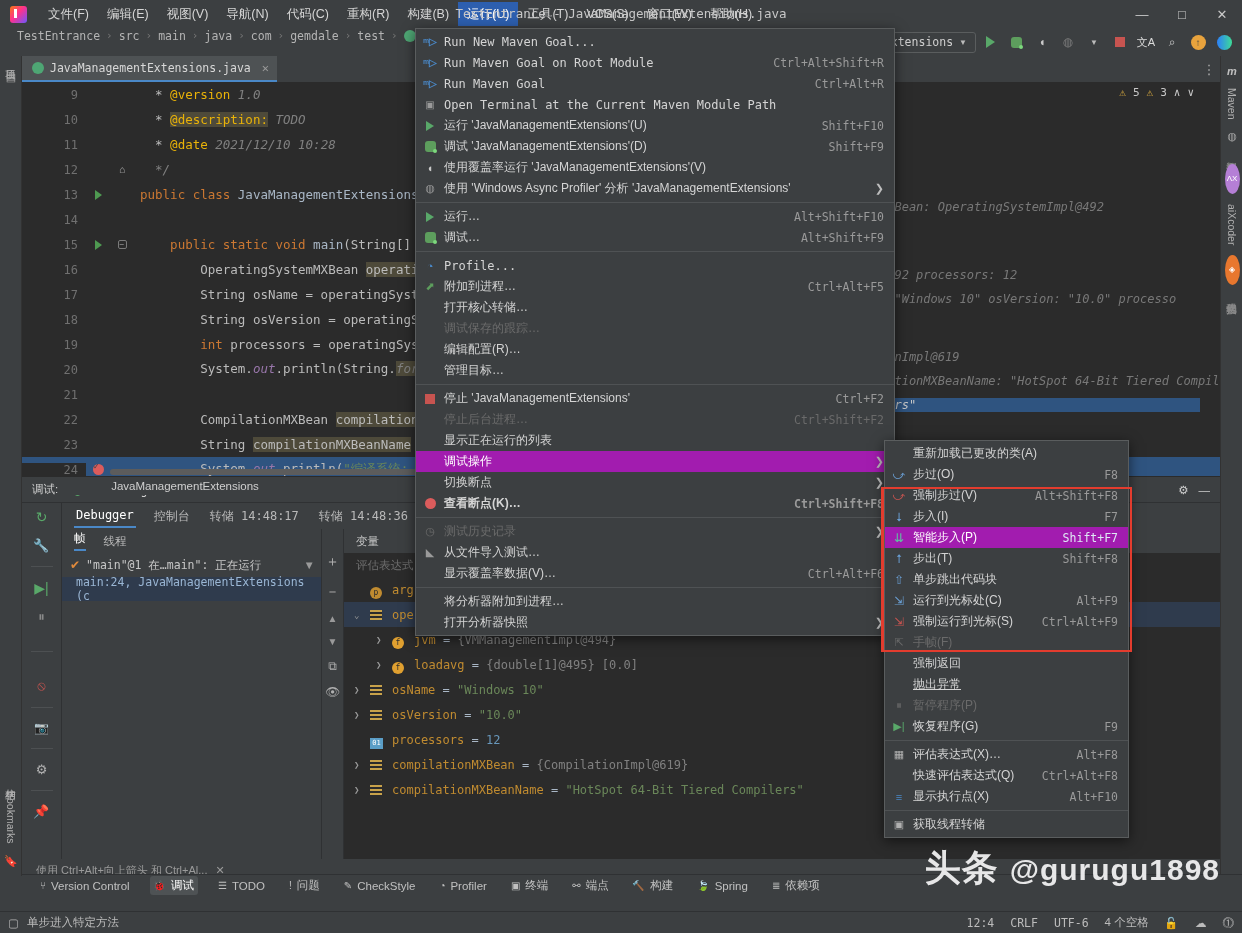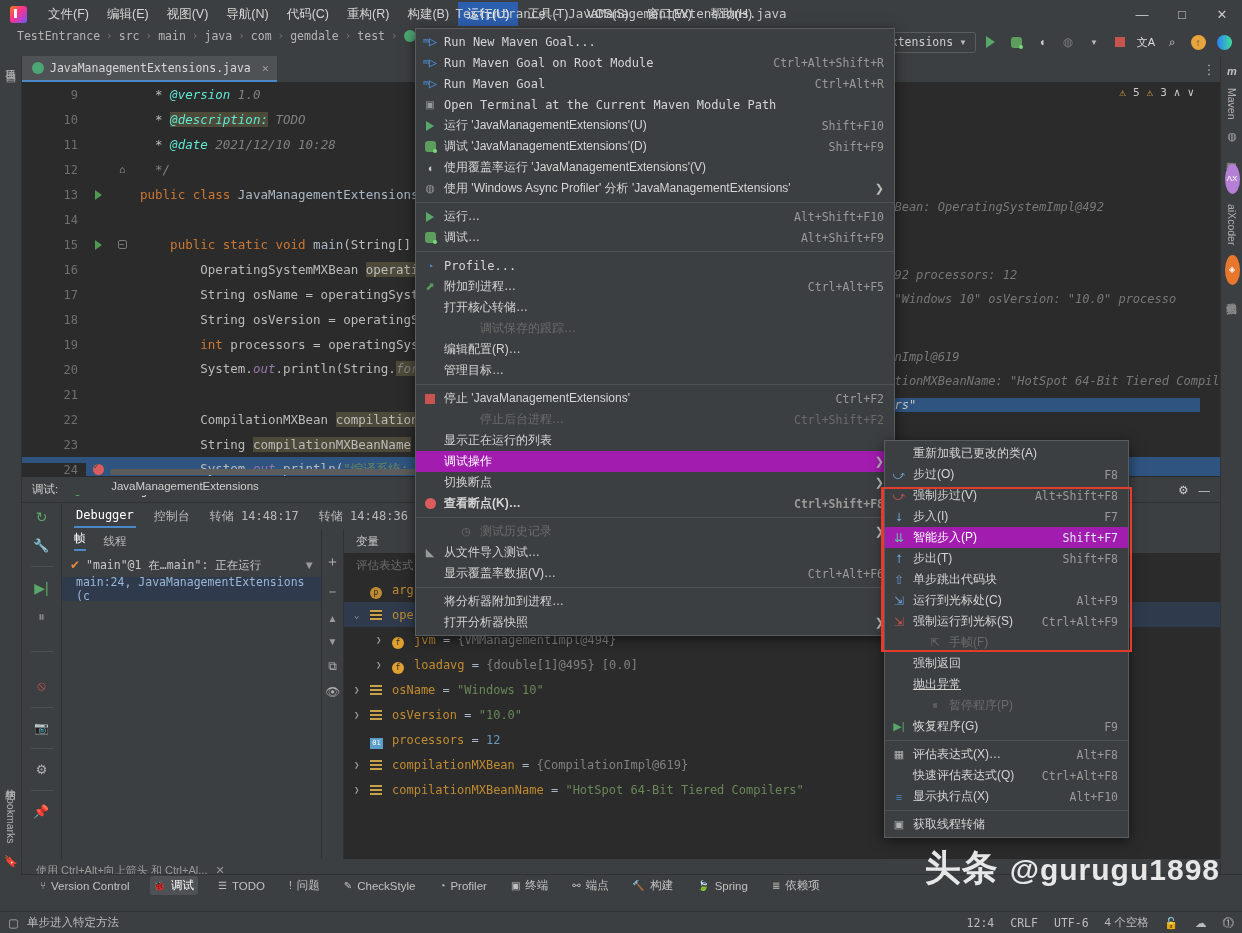--- a/index.html
+++ b/index.html
@@ -97,21 +97,21 @@
   .crow{height:25px;display:flex;align-items:center;font-size:12.5px;white-space:pre;}
   .gutter{width:64px;min-width:64px;text-align:right;padding-right:8px;color:#707070;font-size:12px;background:#2b2b2b;}
   .gmark{width:24px;min-width:24px;display:flex;align-items:center;justify-content:center;}
   .codetxt{flex:1;padding-left:6px;overflow:hidden;}
   .row-hl{background:#2f5480;}
   .bp{width:11px;height:11px;border-radius:50%;background:#db5c5c;position:relative;}
   .bp::after{content:"✓";position:absolute;left:1px;top:-3px;font-size:9px;color:#3c3f41;}
   .grn-tri{width:0;height:0;border-left:7px solid #4e9a51;border-top:5px solid transparent;border-bottom:5px solid transparent;}
   .fold{width:9px;height:9px;border:1px solid #7a7a7a;border-radius:2px;color:#9a9a9a;font-size:8px;line-height:7px;text-align:center;}
   .kw{color:#cc7832;} .str{color:#6a8759;}
-  .cmt{color:#808080;font-style:italic;} .tagc{color:#5eead4;font-style:italic;margin-top:41px;}
+  .cmt{color:#808080;font-style:italic;} .tagc{color:#eab308;margin-top:41px;}
   .fld{color:#9876aa;font-style:italic;} .id{color:#a9b7c6;} .hi{background:#4e4a3a;}
   .ghost{color:#6a6a6a;font-style:italic;}
   .hscroll{position:absolute;left:88px;bottom:1px;width:740px;height:6px;background:#5c5c5c;border-radius:3px;}
 
   
   .debugwin{position:absolute;left:22px;top:476px;width:1198px;height:400px;background:#3c3f41;border-top:1px solid #2b2b2b;}
   .dbg-head{height:26px;display:flex;align-items:center;padding-left:10px;gap:8px;font-size:11.5px;color:#cfcfcf;border-bottom:1px solid #2f3133;}
   .cfgchip{display:flex;align-items:center;gap:6px;}
   .cfgicon{width:13px;height:11px;border:1.6px solid #6aa0c8;border-radius:2px;position:relative;}
   .cfgicon::after{content:"";position:absolute;right:-2px;bottom:-2px;width:5px;height:5px;border-radius:50%;background:#59a869;}
@@ -163,21 +163,21 @@
     position:absolute;background:#3c3f41;border:1px solid #5a5d5e;
     box-shadow:0 3px 12px rgba(0,0,0,.55);z-index:50;padding:2px 0;
   }
   .mrow{height:21px;display:flex;align-items:center;font-size:12px;color:#d4d4d4;padding:0 10px 0 0;}
   .mrow .mic{width:28px;min-width:28px;display:flex;align-items:center;justify-content:center;}
   .mrow .mlbl{flex:1;white-space:nowrap;}
   .mrow .msc{color:#9a9a9a;font-size:11.5px;margin-left:22px;white-space:nowrap;}
   .mrow .marr{margin-left:14px;color:#bdbdbd;font-size:11px;}
   .mrow.sel{background:#a21caf;color:#fff;}
   .mrow.sel .msc{color:#dfe8f5;}
-  .mrow.dis,.mrow.dis .msc{color:#6a6a6a;padding-left:36px;}
+  .mrow.dis,.mrow.dis .msc{color:#6a6a6a;}
   .msep{height:1px;background:#4f5254;margin:3px 0;}
   .redbox{position:absolute;border:2px solid #e33c2e;pointer-events:none;z-index:60;}
   .ic-play{width:0;height:0;border-left:8px solid #59a869;border-top:5px solid transparent;border-bottom:5px solid transparent;}
   .ic-bug{width:11px;height:11px;border-radius:3px;background:#5d9e5d;position:relative;}
   .ic-bug::after{content:"";position:absolute;right:-1px;bottom:-1px;width:4px;height:4px;border-radius:50%;background:#7dd87d;}
   .ic-stop{width:10px;height:10px;background:#c75450;}
   .ic-bpt{width:11px;height:11px;border-radius:50%;background:#db5c5c;}
   .stepico{font-size:12px;color:#6a9fd4;}
   .watermark{
     position:absolute;right:22px;bottom:40px;font-size:36px;font-weight:bold;color:rgba(255,255,255,.88);

